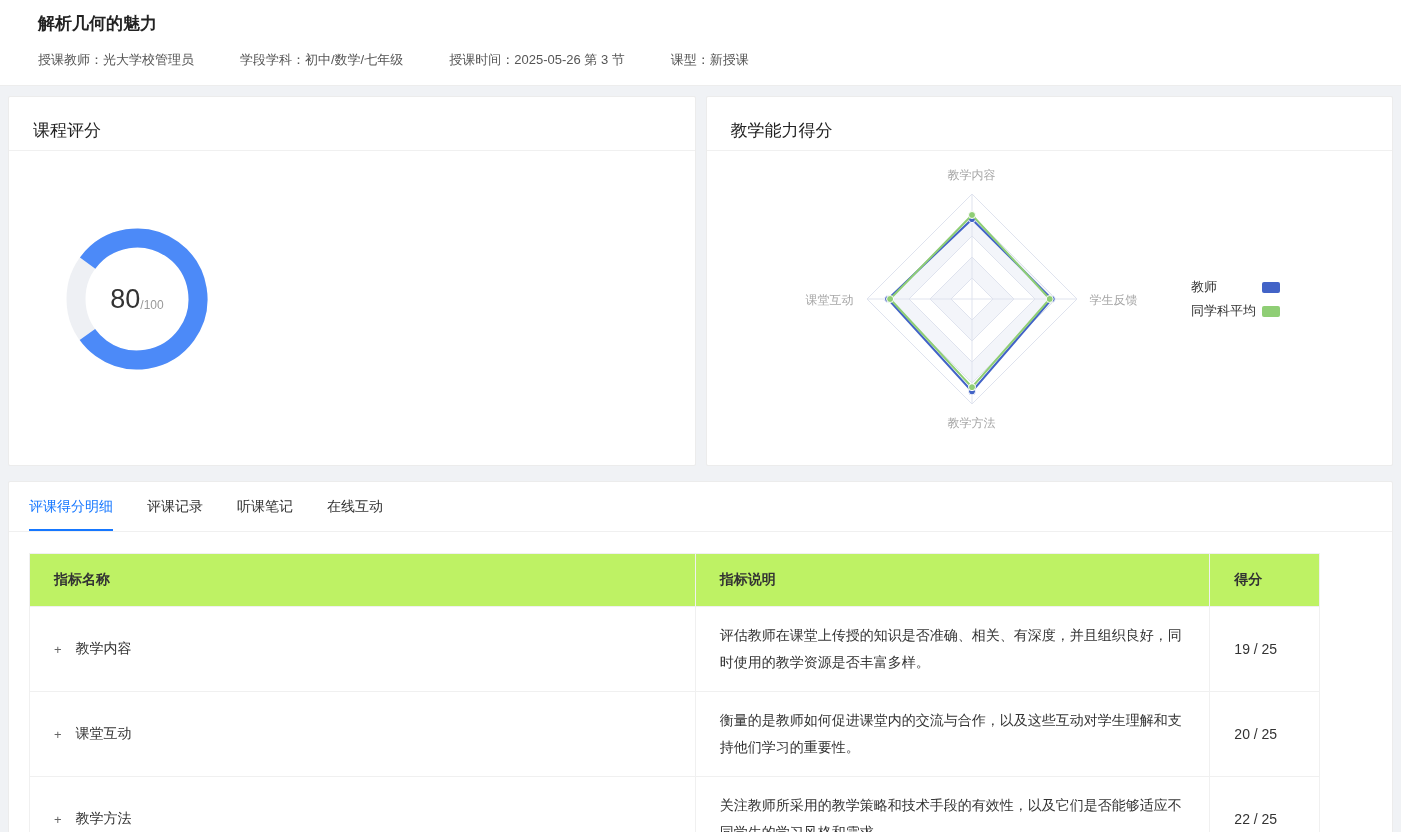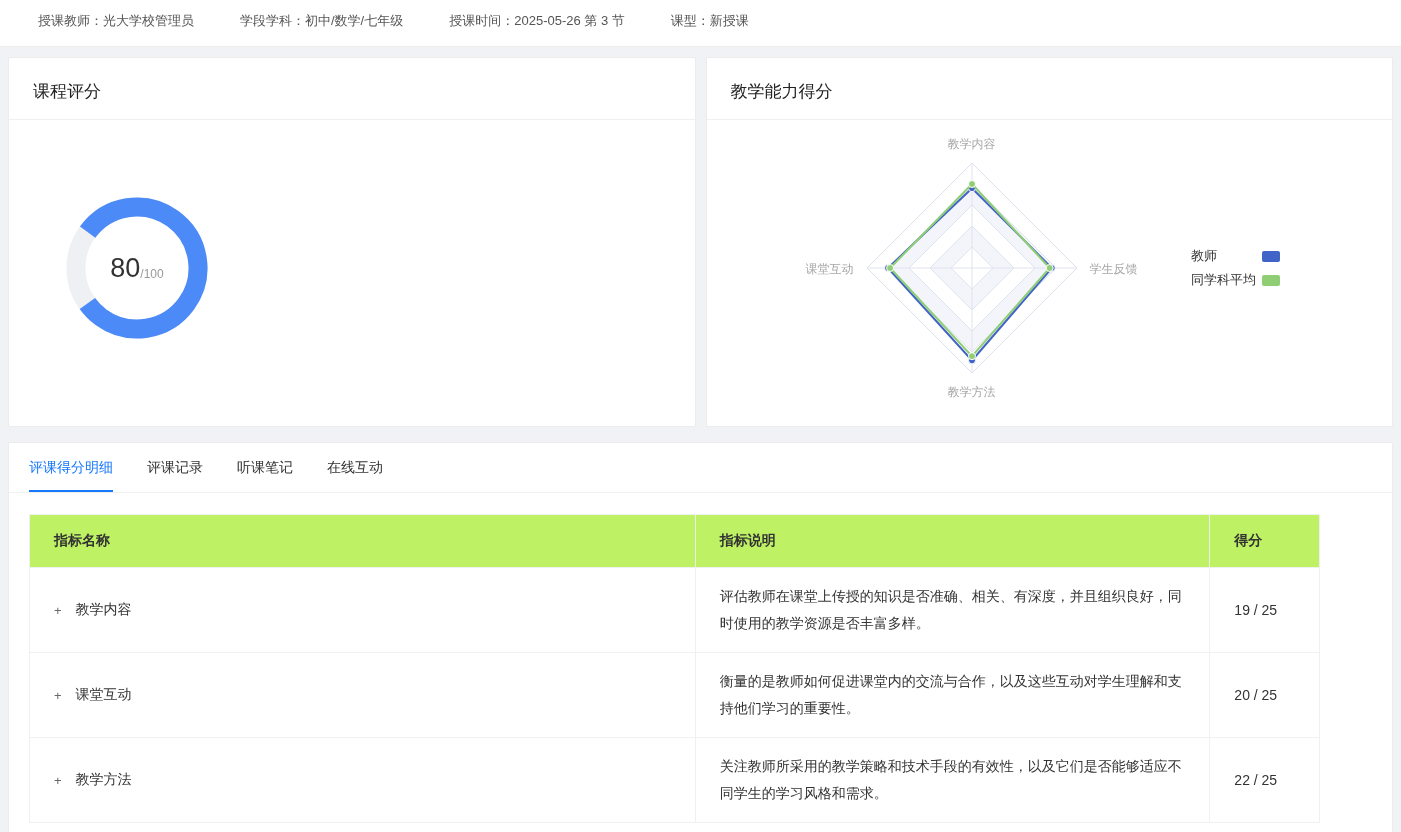--- a/index.html
+++ b/index.html
@@ -12,21 +12,21 @@
   }
   
   .page-header { background:#fff; padding:12px 38px 16px; border-bottom:1px solid #ededed; }
   .page-title { margin:0 0 16px; font-size:17px; font-weight:700; color:#222; }
   .meta-row { display:flex; gap:46px; font-size:13px; color:#555; }
   .meta-item { white-space:nowrap; }
   
   .cards-row { display:flex; gap:10px; padding:10px 8px 0; }
   .card { background:#fff; border:1px solid #ececec; border-radius:2px; }
   .cards-row .card { flex:1; height:370px; overflow:hidden; }
-  .card-header { padding:22px 24px 16px; font-size:17px; color:#222; border-bottom:1px solid #f0f0f0; }
+  .card-header { padding:22px 24px 8px; font-size:17px; color:#222; border-bottom:1px solid #f0f0f0; }
   
   .score-body { display:flex; align-items:center; gap:54px; padding-left:56px; height:296px; }
   .donut-wrap { position:relative; width:144px; height:144px; flex:none; }
   .donut-wrap svg { display:block; }
   .donut-center { position:absolute; inset:0; display:flex; align-items:center; justify-content:center; }
   .donut-score { font-size:27px; color:#333; }
   .donut-denom { font-size:12px; color:#999; margin-top:12px; }
   .stat-label { font-size:14px; color:#555; margin-bottom:8px; }
   .stat-value { margin-bottom:20px; }
   .stat-value:last-child { margin-bottom:0; }
@@ -53,20 +53,21 @@
   .score-table th, .score-table td { border:1px solid #f0f0f0; padding:15px 24px; font-size:14px; color:#333; text-align:left; vertical-align:middle; }
   .score-table th { background:#bef264; font-weight:700; padding:17px 24px; }
   .name-cell { display:flex; align-items:center; gap:14px; }
   .expand-icon { font-size:13px; color:#666; cursor:pointer; line-height:1; }
   .desc-text { line-height:27px; }
 </style>
 </head>
 <body>
 
 <header class="page-header">
+  <h1 class="page-title">解析几何的魅力</h1>
   <div class="meta-row">
     <span class="meta-item"><span>授课教师：</span><span>光大学校管理员</span></span>
     <span class="meta-item"><span>学段学科：</span><span>初中/数学/七年级</span></span>
     <span class="meta-item"><span>授课时间：</span><span>2025-05-26 第 3 节</span></span>
     <span class="meta-item"><span>课型：</span><span>新授课</span></span>
   </div>
 </header>
 
 <div class="cards-row">
 

